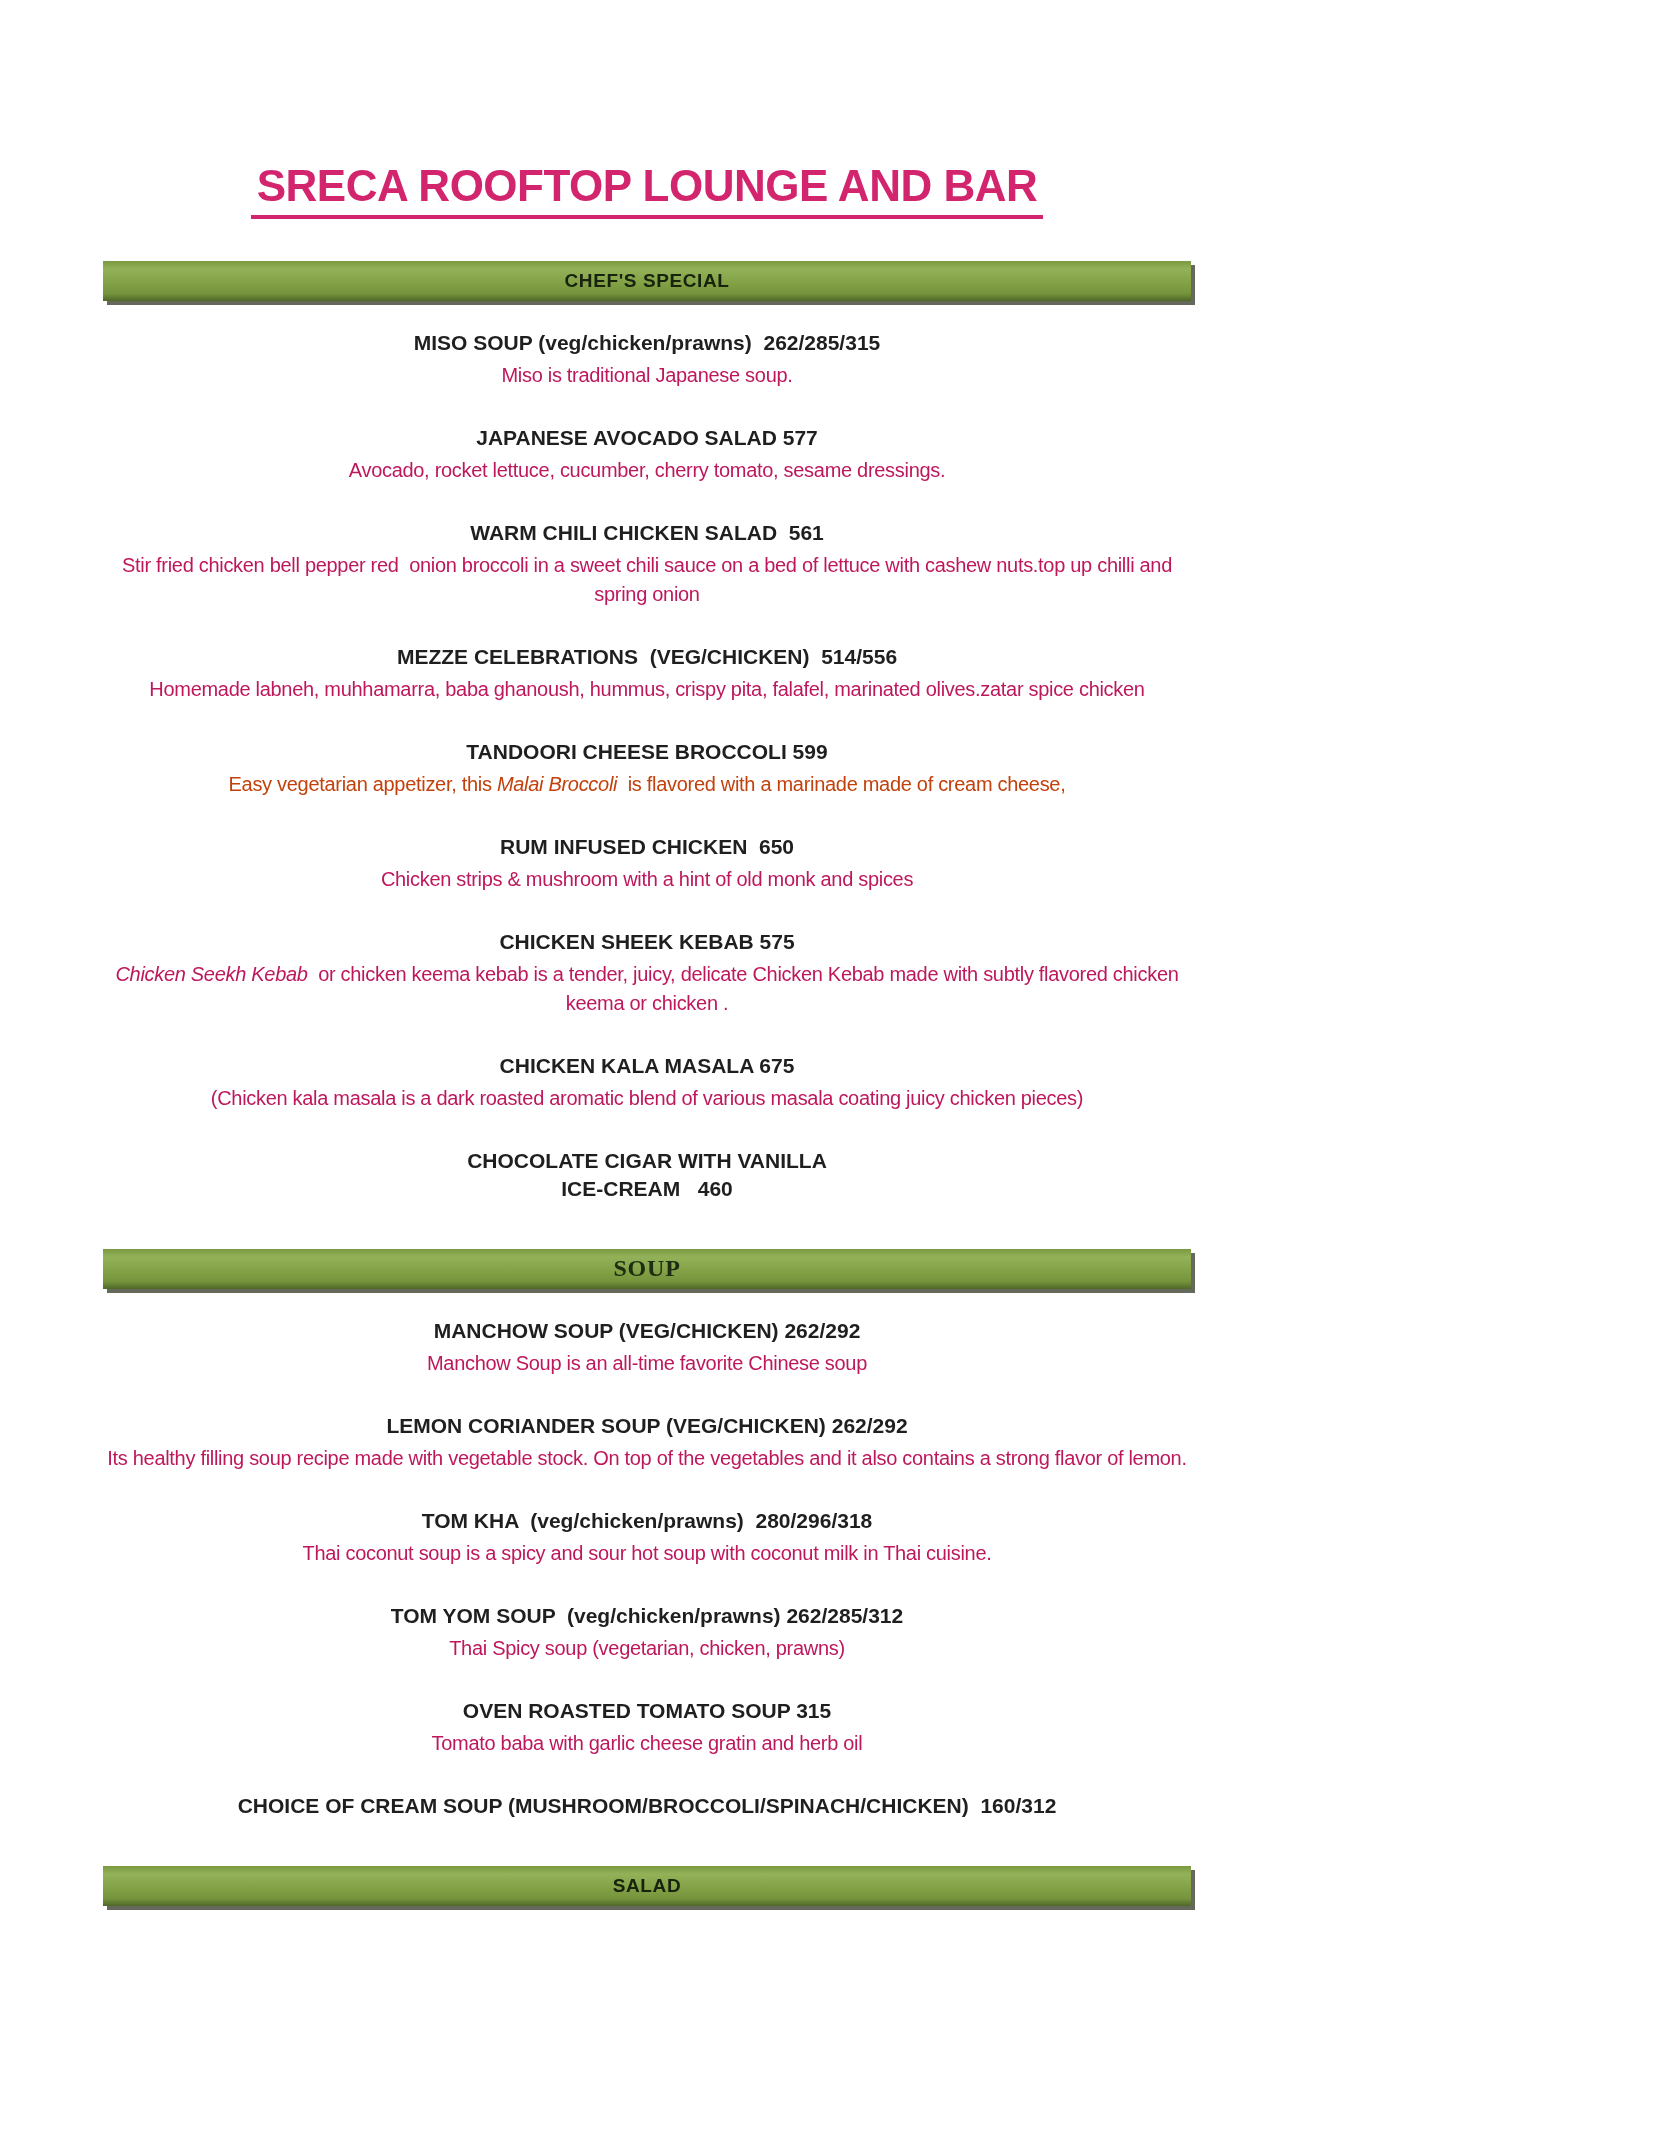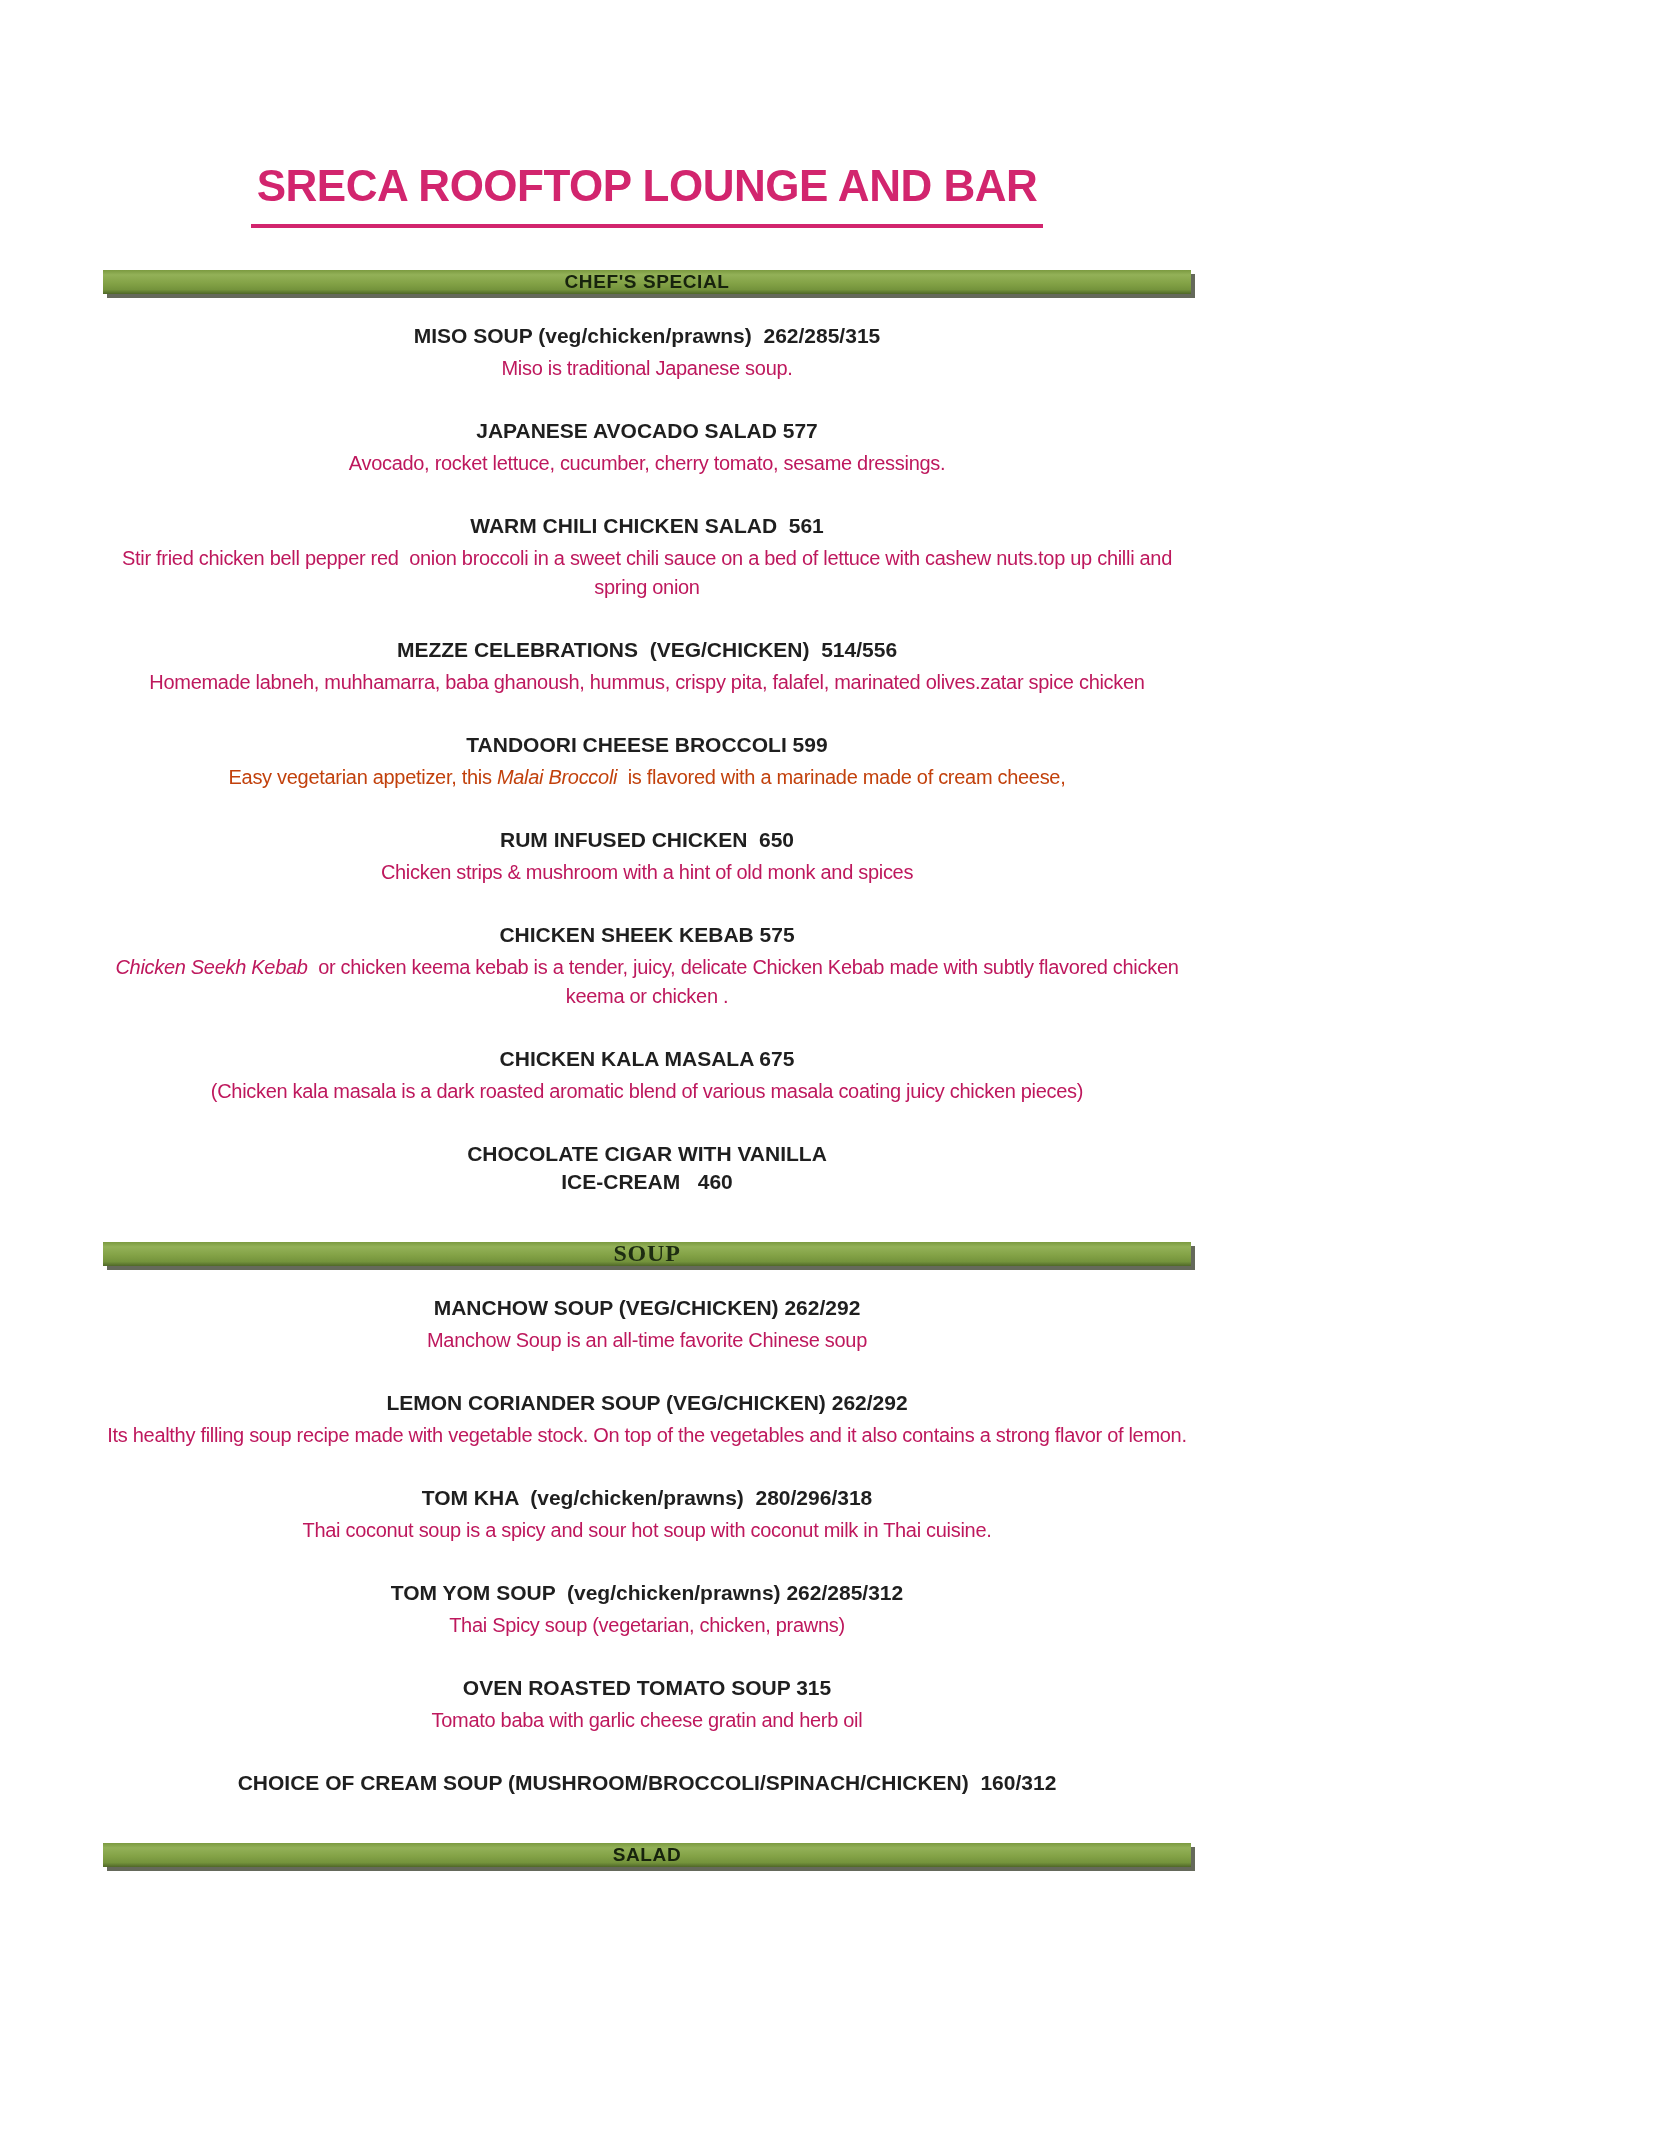--- a/index.html
+++ b/index.html
@@ -16,27 +16,27 @@
   }
   .title-wrap{padding-top:160px;}
   .page-title{
     display:inline-block;
     font-size:44px;
     line-height:1.2;
     font-weight:bold;
     letter-spacing:-0.5px;
     color:#d2256e;
     border-bottom:4px solid #d2256e;
-    padding:0 6px 11px 6px;
+    padding:0 6px 2px 6px;
     white-space:pre-wrap;
   }
   .sections{margin-top:0;}
   .section-banner{
     position:relative;
-    height:24px;
+    height:40px;
     margin:46px 0 28px 0;
     background:linear-gradient(180deg,#7b9a40 0%,#93b158 20%,#83a246 55%,#74933c 82%,#4f6728 100%);
     box-shadow:4px 4px 0 rgba(74,79,62,0.85);
     display:flex;align-items:center;justify-content:center;
   }
   .sections > .section-banner:first-child{margin-top:42px;}
   .banner-label-sans{
     font-family:"Liberation Sans",sans-serif;
     font-weight:bold;font-size:19px;letter-spacing:0.6px;
     color:#17230d;white-space:pre-wrap;

